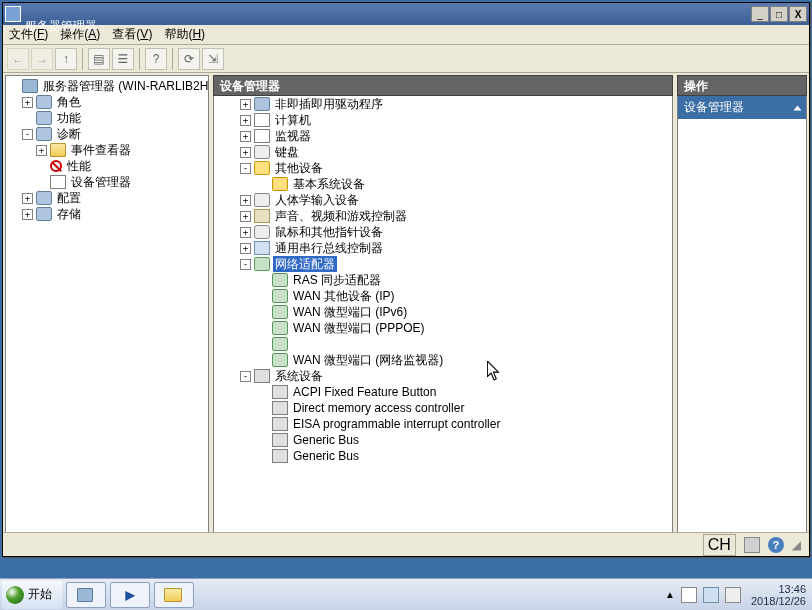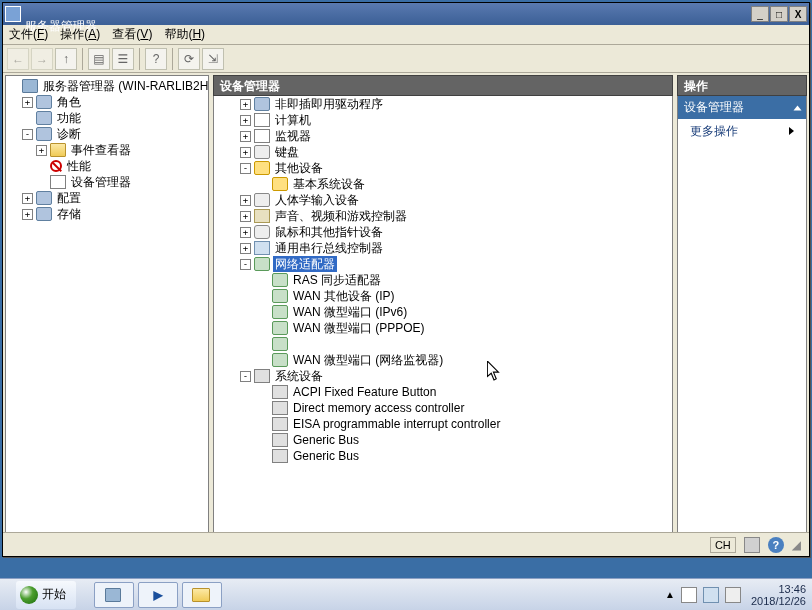--- a/index.html
+++ b/index.html
@@ -53,29 +53,29 @@
   .ticon.kb{background:#eee;border:1px solid #888;border-radius:2px;}
   .ticon.snd{background:#e8e0c0;border:1px solid #aa9955;}
   .ticon.mouse{background:#eee;border:1px solid #888;border-radius:3px;}
   .ticon.usb{background:#d0e0f0;border:1px solid #7090b0;}
   .ticon.q{background:#ffe080;border:1px solid #cc9900;border-radius:2px;}
   .label{padding:0 2px;}
   .label.selected{background:#316ac5;color:#fff;}
   .indent{display:inline-block;flex-shrink:0;}
   
   .taskbar{position:absolute;left:0;right:0;bottom:0;height:32px;background:linear-gradient(#e7ecf4,#c7d3e7);border-top:1px solid #8ba0c4;display:flex;align-items:center;}
-  .start{height:28px;padding:0 10px 0 4px;display:flex;align-items:center;gap:4px;background:linear-gradient(#f6f9fd,#d7e2f3);margin:16px;border-radius:3px;}
+  .start{height:28px;padding:0 10px 0 4px;display:flex;align-items:center;gap:4px;background:linear-gradient(#f6f9fd,#d7e2f3);margin:2px;border-radius:3px;}
   .start-orb{width:18px;height:18px;border-radius:50%;background:radial-gradient(circle at 6px 6px,#fff,#4c9e2f 40%,#1a6a0a);}
   .task-item{width:40px;height:26px;border:1px solid #8ba0c4;background:#eef3fa;margin:2px;border-radius:2px;display:flex;align-items:center;justify-content:center;}
   .tray{margin-left:auto;display:flex;align-items:center;gap:6px;padding-right:6px;height:100%;}
   .tray-icon{width:16px;height:16px;display:inline-block;}
   .clock{font-size:11px;text-align:right;line-height:12px;margin-left:4px;color:#1a2a4a;}
   
   .statusbar{position:absolute;left:0;right:0;bottom:0;height:24px;background:#ece9d8;border-top:1px solid #aca899;display:flex;align-items:center;justify-content:flex-end;gap:8px;padding:0 8px;}
-  .statusbar .lang{border:1px solid #aca899;padding:1px 4px;font-size:11px;}
+  .statusbar .lang{border:1px solid #aca899;padding:1px 4px;font-size:16px;}
   .statusbar .help{width:16px;height:16px;border-radius:50%;background:#4a80c0;color:#fff;display:flex;align-items:center;justify-content:center;font-size:11px;font-weight:bold;}
   .cursor{position:absolute;left:487px;top:361px;pointer-events:none;font-size:16px;color:#000;}
   .cursor svg{width:14px;height:20px;}
 </style>
 </head>
 <body>
 
 <div class="desktop">
   <div class="win">
 
@@ -314,23 +314,20 @@
           </div>
       </div>
 
       <div class="right">
         <div class="header-bar">操作</div>
         <div class="right-body">
           <div class="action-head">
             <span>设备管理器</span>
             <span class="arrow-right arrow-white" style="transform:rotate(-90deg);border-left-color:#fff"></span>
           </div>
-          <div class="action-item">
-            <span>更多操作</span><span class="arrow-right" style="float:right;margin-top:4px"></span>
-          </div>
         </div>
       </div>
     </div>
 
     <div class="statusbar">
       <span class="lang">CH</span>
       <span class="tray-icon" style="background:#d0d0d0;border:1px solid #888"></span>
       <span class="help">?</span>
       <span style="color:#888">◢</span>
     </div>

